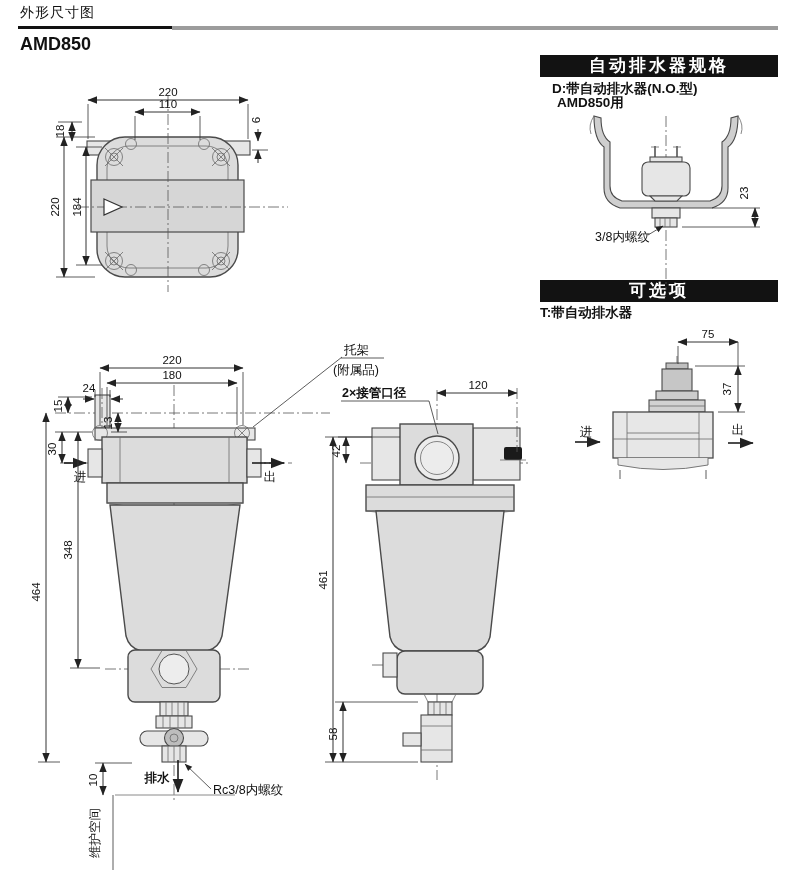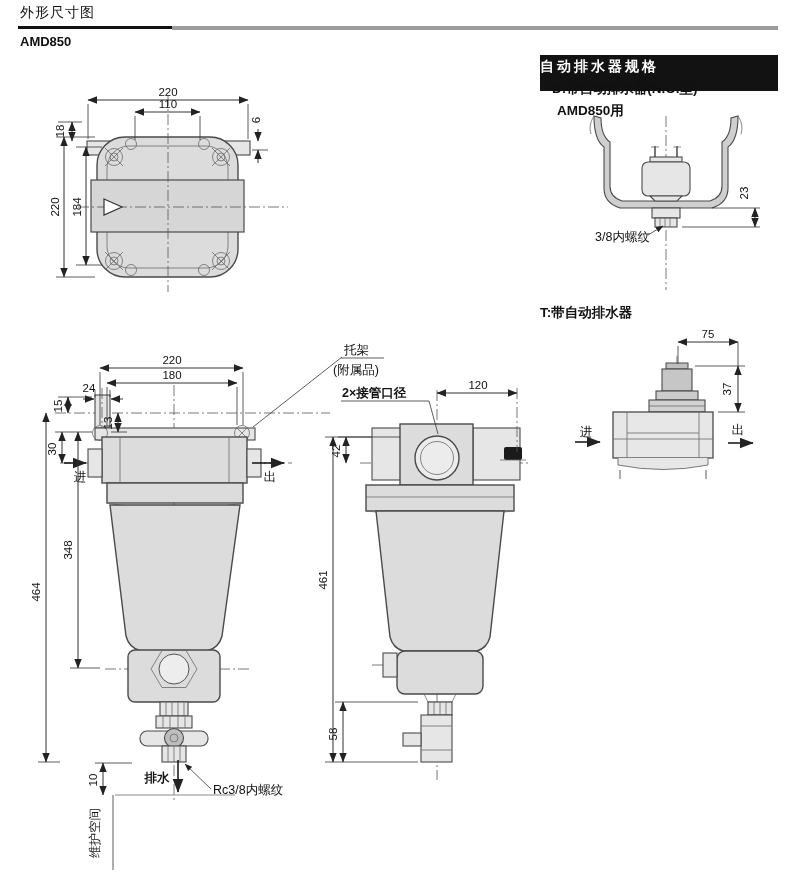--- a/index.html
+++ b/index.html
@@ -2,23 +2,23 @@
 <html><head>
 <meta charset="utf-8">
 <style>
   html,body{margin:0;padding:0;background:#fff;}
   #page{position:relative;width:798px;height:872px;background:#fff;overflow:hidden;
         font-family:"Liberation Sans",sans-serif;color:#111;}
   .abs{position:absolute;}
   #title{left:20px;top:4px;font-size:14px;font-weight:normal;letter-spacing:1px;}
   #title-underline{left:18px;top:26px;width:154px;height:3px;background:#111;}
   #title-rule{left:172px;top:26px;width:606px;height:4px;background:#9c9c9c;}
-  #model{left:20px;top:34px;font-size:13px;font-weight:bold;}
-  .panel-bar{width:238px;height:36px;background:#121212;color:#fff;font-size:14px;
-             font-weight:bold;text-align:left;line-height:22px;letter-spacing:3px;}
+  #model{left:20px;top:34px;font-size:18px;font-weight:bold;}
+  .panel-bar{width:238px;height:22px;background:#121212;color:#fff;font-size:17px;
+             font-weight:bold;text-align:center;line-height:22px;letter-spacing:3px;}
   .panel-desc{font-size:13.5px;font-weight:bold;white-space:nowrap;}
   svg{position:absolute;left:0;top:0;}
   .dim{stroke:#333;stroke-width:1;fill:none;}
   .ext{stroke:#333;stroke-width:0.8;fill:none;}
   .cl{stroke:#555;stroke-width:0.8;fill:none;stroke-dasharray:11 3 2 3;}
   .outline{stroke:#4a4a4a;stroke-width:1.4;fill:#dcdcdc;}
   .outline2{stroke:#4a4a4a;stroke-width:1.1;fill:#e6e6e6;}
   .thin{stroke:#6a6a6a;stroke-width:0.8;fill:none;}
   .arr{stroke:#111;stroke-width:1.5;fill:none;}
   .dimtext{font:11.5px "Liberation Sans",sans-serif;fill:#111;}
@@ -30,22 +30,23 @@
 
 <div id="page">
 
   <div class="abs" id="title">外形尺寸图</div>
   <div class="abs" id="title-underline"></div>
   <div class="abs" id="title-rule"></div>
   <div class="abs" id="model">AMD850</div>
 
   <div class="abs panel-bar" style="left:540px;top:55px;">自动排水器规格</div>
   <div class="abs panel-desc" style="left:540px;top:80px;margin-left:12px;">D:带自动排水器(N.O.型)</div>
-  <div class="abs panel-desc" style="left:557px;top:102px;">AMD850用</div>
-
+  <div class="abs panel-desc" style="left:557px;top:94px;">AMD850用</div>
+
+  <div class="abs panel-bar" style="left:540px;top:280px;">可选项</div>
   <div class="abs panel-desc" style="left:540px;top:304px;">T:带自动排水器</div>
 
   <svg width="798" height="872" viewBox="0 0 798 872">
     <defs>
       <marker id="ma" viewBox="0 0 10 10" refX="9" refY="5" markerWidth="10" markerHeight="10" orient="auto-start-reverse">
         <path d="M0,1.3 L9.5,5 L0,8.7 Z" fill="#222"></path>
       </marker>
     </defs>
 
     <g>

